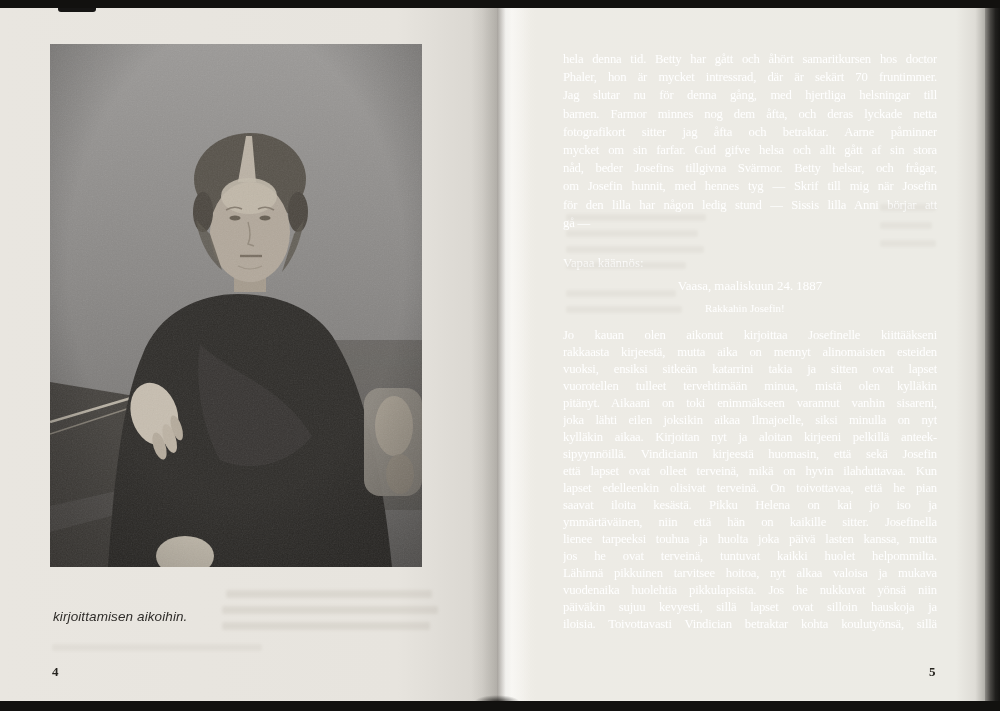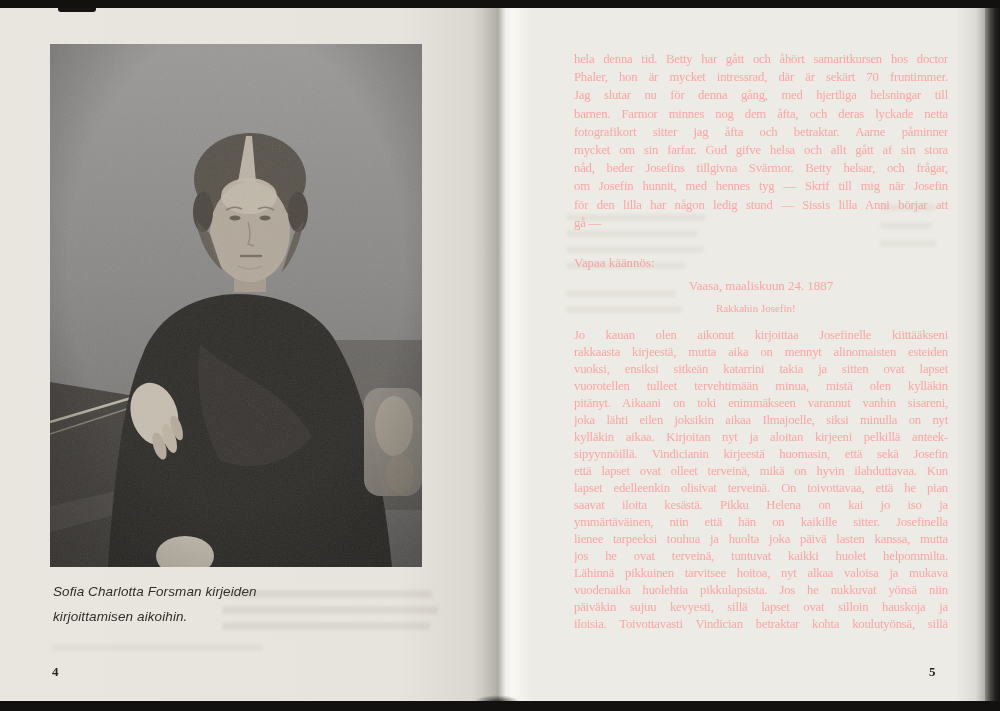--- a/index.html
+++ b/index.html
@@ -36,21 +36,21 @@
 
   
   .caption-line {
     position:absolute; left:53px;
     font-family:"Liberation Sans", sans-serif; font-style:italic;
     font-size:13.5px; color:#2f2d2a; letter-spacing:.1px;
   }
   .page-num { position:absolute; font-size:13px; font-weight:700; color:#26241f; }
 
   
-  .text-block { position:absolute; color:#fca5a5;margin-left:11px; }
+  .text-block { position:absolute; color:#ffffff; }
   #para1, #para2 { left:563px; width:374px; font-size:12.7px; letter-spacing:-0.2px; }
   #para1 { top:50px;  }
   #para1 .jline { line-height:18.2px; height:18.2px; }
   #para2 { top:327px; }
   #para2 .jline { line-height:17px; height:17px; }
   .jline { text-align:justify; text-align-last:justify; overflow:hidden; white-space:normal; }
   #para1 .jline.last { text-align-last:left; }
   #translation-label { left:563px; top:256px; width:374px; font-size:12.9px; }
   #dateline { left:563px; top:279px; width:374px; font-size:12.9px; text-align:center; }
   #salutation { left:705px; top:302px; font-size:11px; }
@@ -137,21 +137,20 @@
       <ellipse cx="344" cy="382" rx="19" ry="30" fill="#a49c8f"></ellipse>
       <ellipse cx="350" cy="430" rx="14" ry="20" fill="#948c7f" opacity="0.9"></ellipse>
 
       <ellipse cx="135" cy="512" rx="29" ry="20" fill="#cdc5b6"></ellipse>
 
       <rect x="0" y="0" width="372" height="523" fill="url(#vignette)"></rect>
       <rect x="0" y="0" width="372" height="523" filter="url(#grain)" opacity="0.13"></rect>
     </svg>
   </div>
 
-  <div class="caption-line" style="top:584px;">Sofia Charlotta Forsman kirjeiden</div>
   <div class="caption-line" style="top:609px;">kirjoittamisen aikoihin.</div>
   <div class="page-num" style="left:52px; top:664px;">4</div>
 
   <div class="ghost" style="left:226px; top:590px; width:206px; height:8px;"></div>
   <div class="ghost" style="left:222px; top:606px; width:216px; height:8px;"></div>
   <div class="ghost" style="left:222px; top:622px; width:208px; height:8px;"></div>
   <div class="ghost lighter" style="left:52px; top:644px; width:210px; height:7px;"></div>
 
   <div class="text-block" id="para1">
       <div class="jline">hela denna tid. Betty har gått och åhört samaritkursen hos doctor</div>

